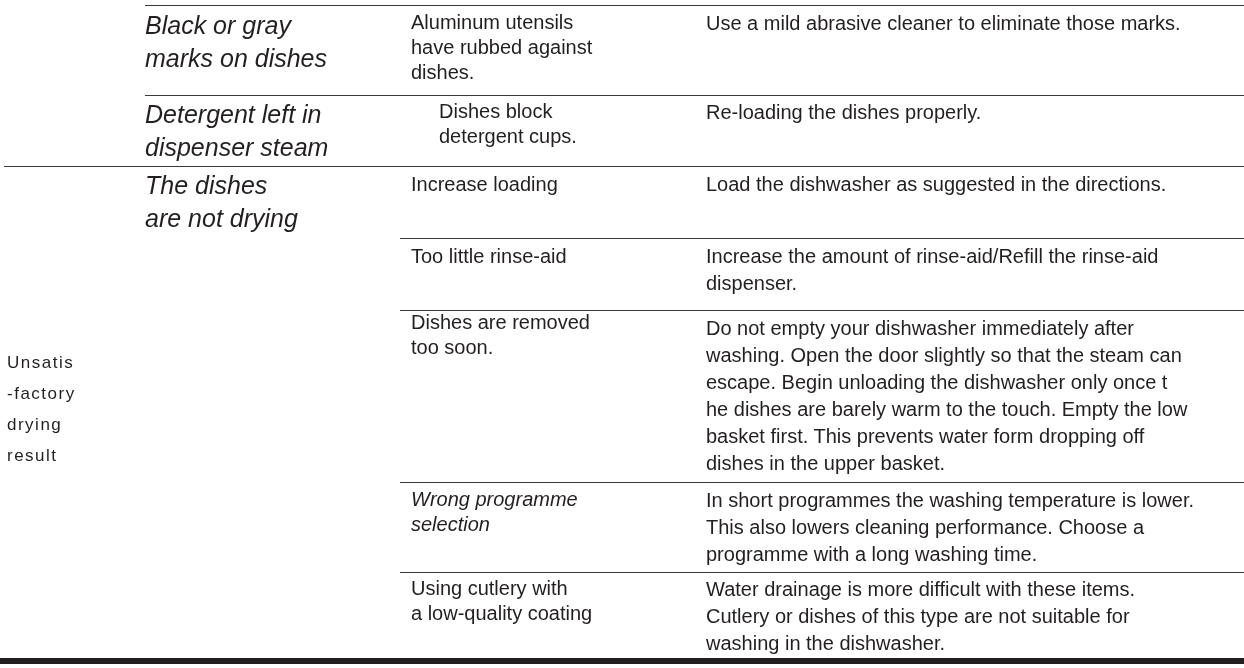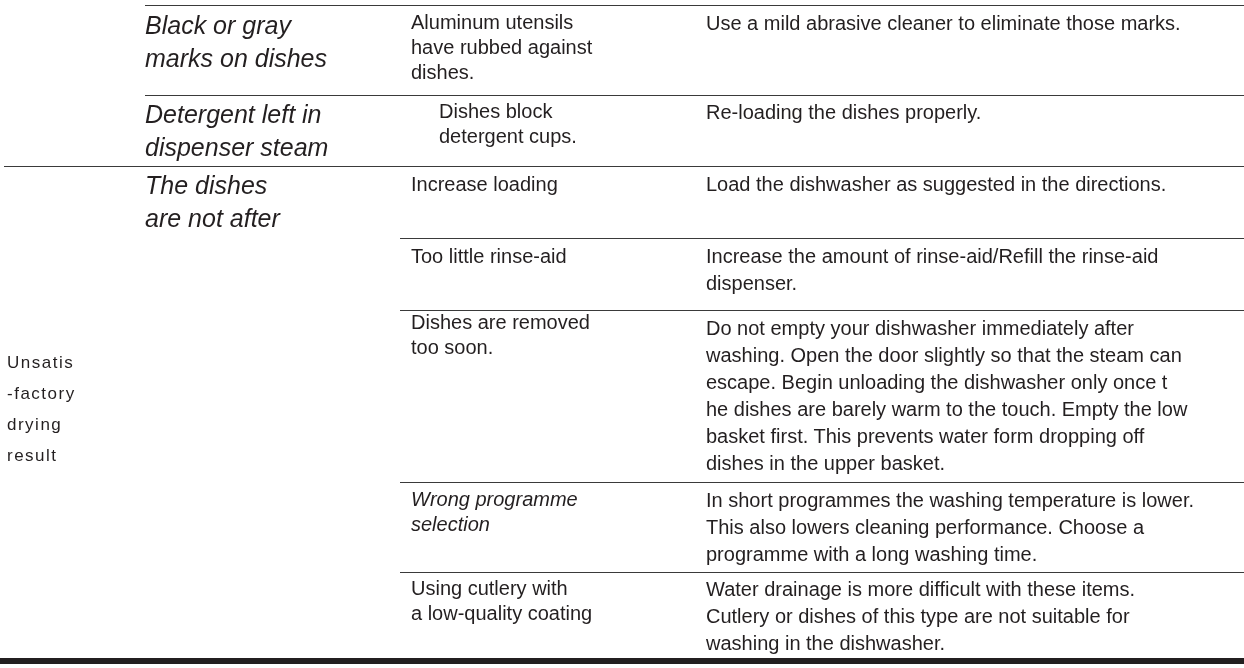--- a/index.html
+++ b/index.html
@@ -29,21 +29,21 @@
   <div class="category">Unsatis
 -factory
 drying
 result</div>
 
   <div class="cell problem" style="left:145px;top:9px;"> Black or gray
 marks on dishes</div>
   <div class="cell problem" style="left:145px;top:98px;"> Detergent left in
 dispenser steam</div>
   <div class="cell problem" style="left:145px;top:169px;"> The dishes
-are not after</div>
+are not drying</div>
 
   <div class="cell" style="left:411px;top:10px;line-height:25px;">Aluminum utensils
 have rubbed against
 dishes.</div>
   <div class="cell" style="left:411px;top:99px;line-height:25px;margin-left:28px;">Dishes block
 detergent cups.</div>
   <div class="cell" style="left:411px;top:171px;">Increase loading</div>
   <div class="cell" style="left:411px;top:243px;">Too little rinse-aid</div>
   <div class="cell" style="left:411px;top:310px;line-height:25px;">Dishes are removed
 too soon.</div>

